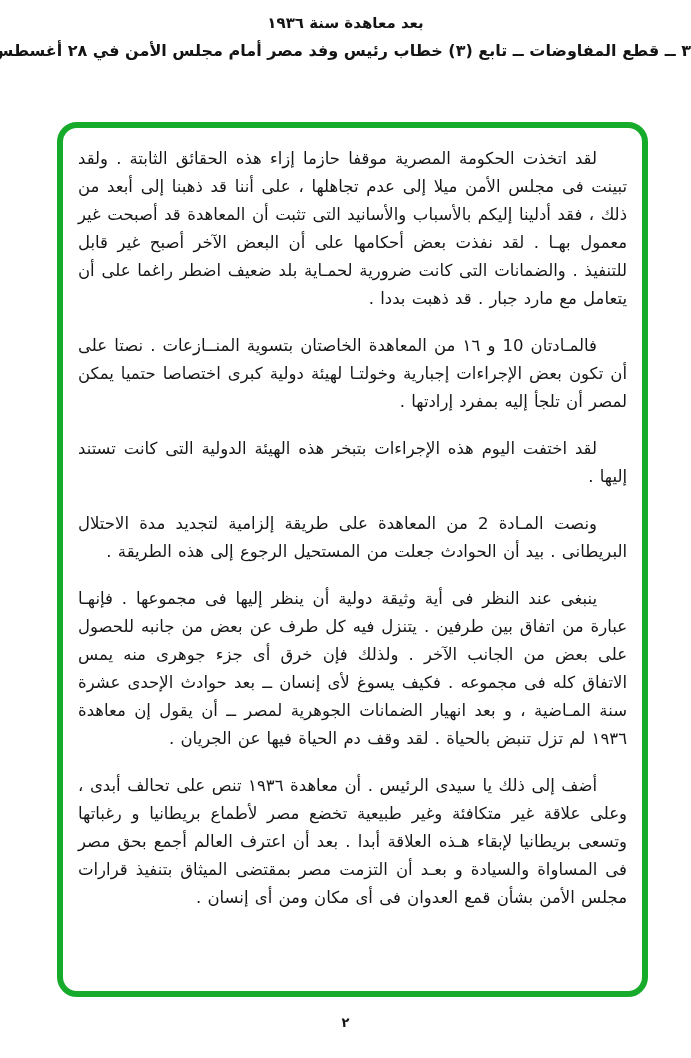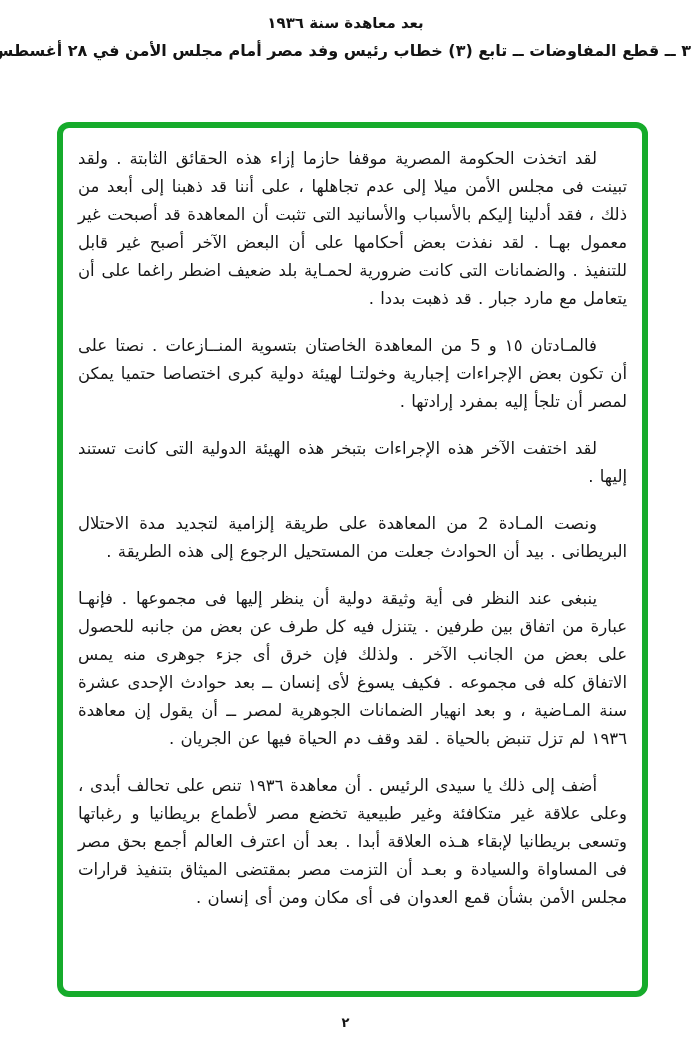--- a/index.html
+++ b/index.html
@@ -41,21 +41,21 @@
     font-weight: bold;
     color: #1b1b1b;
   }
   .green-box {
     position: absolute;
     left: 57px;
     top: 122px;
     width: 579px;
     height: 863px;
     border: 6px solid #16ab2b;
-    border-radius: 12px;
+    border-radius: 20px;
     background: #ffffff;
   }
   .body-text {
     direction: rtl;
     text-align: justify;
     padding: 17px 15px 0 15px;
     font-size: 16.5px;
     line-height: 28px;
     color: #161616;
   }
@@ -83,22 +83,22 @@
 <div class="page">
 
   <div class="header">
     <div class="title-line">بعد معاهدة سنة ١٩٣٦</div>
     <div class="subtitle-line">٣ ــ قطع المفاوضات ــ تابع (٣) خطاب رئيس وفد مصر أمام مجلس الأمن في ٢٨ أغسطس ١٩٤٧</div>
   </div>
 
   <div class="green-box">
     <div class="body-text">
       <p>لقد اتخذت الحكومة المصرية موقفا حازما إزاء هذه الحقائق الثابتة . ولقد تبينت فى مجلس الأمن ميلا إلى عدم تجاهلها ، على أننا قد ذهبنا إلى أبعد من ذلك ، فقد أدلينا إليكم بالأسباب والأسانيد التى تثبت أن المعاهدة قد أصبحت غير معمول بهـا . لقد نفذت بعض أحكامها على أن البعض الآخر أصبح غير قابل للتنفيذ . والضمانات التى كانت ضرورية لحمـاية بلد ضعيف اضطر راغما على أن يتعامل مع مارد جبار . قد ذهبت بددا .</p>
-      <p>فالمـادتان ١٥ و 5 من المعاهدة الخاصتان بتسوية المنــازعات . نصتا على أن تكون بعض الإجراءات إجبارية وخولتـا لهيئة دولية كبرى اختصاصا حتميا يمكن لمصر أن تلجأ إليه بمفرد إرادتها .</p>
-      <p>لقد اختفت الآخر هذه الإجراءات بتبخر هذه الهيئة الدولية التى كانت تستند إليها .</p>
+      <p>فالمـادتان 10 و ١٦ من المعاهدة الخاصتان بتسوية المنــازعات . نصتا على أن تكون بعض الإجراءات إجبارية وخولتـا لهيئة دولية كبرى اختصاصا حتميا يمكن لمصر أن تلجأ إليه بمفرد إرادتها .</p>
+      <p>لقد اختفت اليوم هذه الإجراءات بتبخر هذه الهيئة الدولية التى كانت تستند إليها .</p>
       <p>ونصت المـادة 2 من المعاهدة على طريقة إلزامية لتجديد مدة الاحتلال البريطانى . بيد أن الحوادث جعلت من المستحيل الرجوع إلى هذه الطريقة .</p>
       <p>ينبغى عند النظر فى أية وثيقة دولية أن ينظر إليها فى مجموعها . فإنهـا عبارة من اتفاق بين طرفين . يتنزل فيه كل طرف عن بعض من جانبه للحصول على بعض من الجانب الآخر . ولذلك فإن خرق أى جزء جوهرى منه يمس الاتفاق كله فى مجموعه . فكيف يسوغ لأى إنسان ــ بعد حوادث الإحدى عشرة سنة المـاضية ، و بعد انهيار الضمانات الجوهرية لمصر ــ أن يقول إن معاهدة ١٩٣٦ لم تزل تنبض بالحياة . لقد وقف دم الحياة فيها عن الجريان .</p>
       <p>أضف إلى ذلك يا سيدى الرئيس . أن معاهدة ١٩٣٦ تنص على تحالف أبدى ، وعلى علاقة غير متكافئة وغير طبيعية تخضع مصر لأطماع بريطانيا و رغباتها وتسعى بريطانيا لإبقاء هـذه العلاقة أبدا . بعد أن اعترف العالم أجمع بحق مصر فى المساواة والسيادة و بعـد أن التزمت مصر بمقتضى الميثاق بتنفيذ قرارات مجلس الأمن بشأن قمع العدوان فى أى مكان ومن أى إنسان .</p>
     </div>
   </div>
 
   <div class="footer">
     <span class="page-number">٢</span>
   </div>
 

